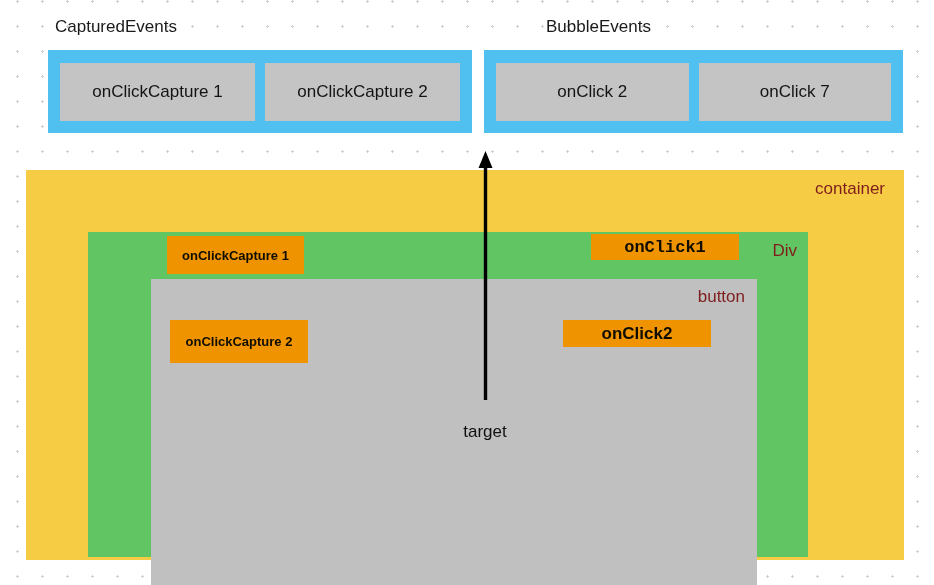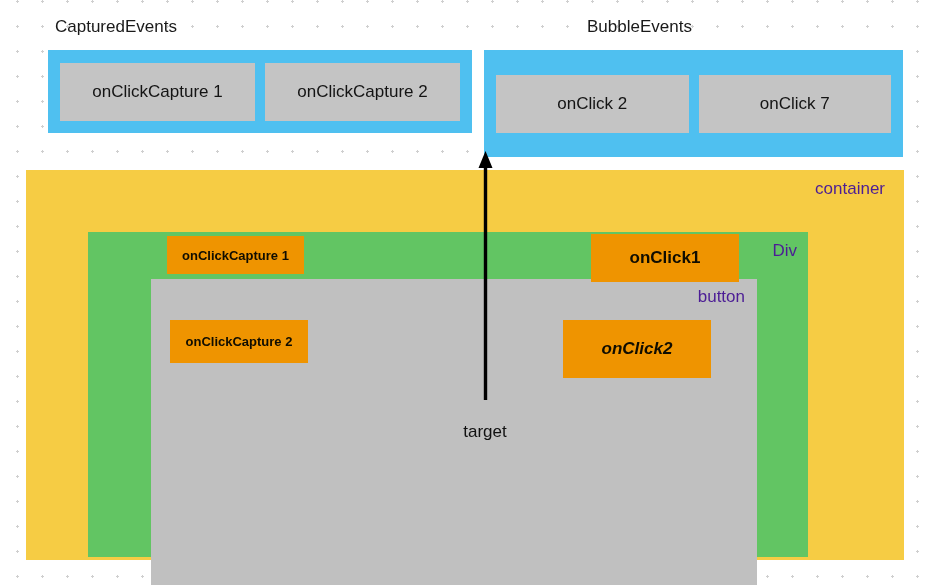--- a/index.html
+++ b/index.html
@@ -61,21 +61,21 @@
   }
   .box-div {
     background: #62c563;
   }
   .box-button {
     background: #c0c0c0;
   }
 
   .box-label {
     font-size: 17px;
-    color: #4c1d95;
+    color: #7f1d1d;
     line-height: 1;
     white-space: nowrap;
   }
 
   .handler-chip {
     background: #ef9400;
     display: flex;
     align-items: center;
     justify-content: center;
     color: #100d00;
@@ -95,51 +95,51 @@
     text-align: center;
   }
 </style>
 </head>
 <body>
 
 <div id="canvas">
 
   <div class="abs head-label" style="left:55px; top:18px;">CapturedEvents</div>
 
-  <div class="abs head-label" style="left:587px; top:18px;">BubbleEvents</div>
+  <div class="abs head-label" style="left:546px; top:18px;">BubbleEvents</div>
 
   <div class="abs event-panel" style="left:48px; top:50px; width:424px; height:83px;">
     <div class="event-chip">onClickCapture 1</div>
     <div class="event-chip">onClickCapture 2</div>
   </div>
 
-  <div class="abs event-panel" style="left:484px; top:50px; width:419px; height:107px;">
+  <div class="abs event-panel" style="left:484px; top:50px; width:419px; height:83px;">
     <div class="event-chip">onClick 2</div>
     <div class="event-chip">onClick 7</div>
   </div>
 
   <div class="abs box-container" style="left:26px; top:170px; width:878px; height:390px;">
     <div class="abs box-label" style="right:19px; top:10px;">container</div>
   </div>
 
   <div class="abs box-div" style="left:88px; top:232px; width:720px; height:325px;">
     <div class="abs box-label" style="right:11px; top:10px;">Div</div>
   </div>
 
   <div class="abs box-button" style="left:151px; top:279px; width:606px; height:325px;">
     <div class="abs box-label" style="right:12px; top:9px;">button</div>
   </div>
 
   <div class="abs handler-chip small" style="left:167px; top:236px; width:137px; height:38px;">onClickCapture 1</div>
 
-  <div class="abs handler-chip large" style="left:591px; top:234px; width:148px; height:48px;">onClick1</div>
+  <div class="abs handler-chip large" style="left:591px; top:234px; width:148px; height:26px;font-family:Liberation Mono, monospace;">onClick1</div>
 
   <div class="abs handler-chip small" style="left:170px; top:320px; width:138px; height:43px;">onClickCapture 2</div>
 
-  <div class="abs handler-chip large" style="left:563px; top:320px; width:148px; height:58px;font-style:italic;">onClick2</div>
+  <div class="abs handler-chip large" style="left:563px; top:320px; width:148px; height:27px;">onClick2</div>
 
   <svg class="abs arrow-svg" style="left:470px; top:148px;" width="32" height="252" viewBox="0 0 32 252">
     <line x1="15.5" y1="252" x2="15.5" y2="12" stroke="#000000" stroke-width="3.4"></line>
     <polygon points="15.5,3 8.5,20 22.5,20" fill="#000000"></polygon>
   </svg>
 
   <div class="abs target-label" style="left:435px; top:423px; width:100px;">target</div>
 
 </div>
 

